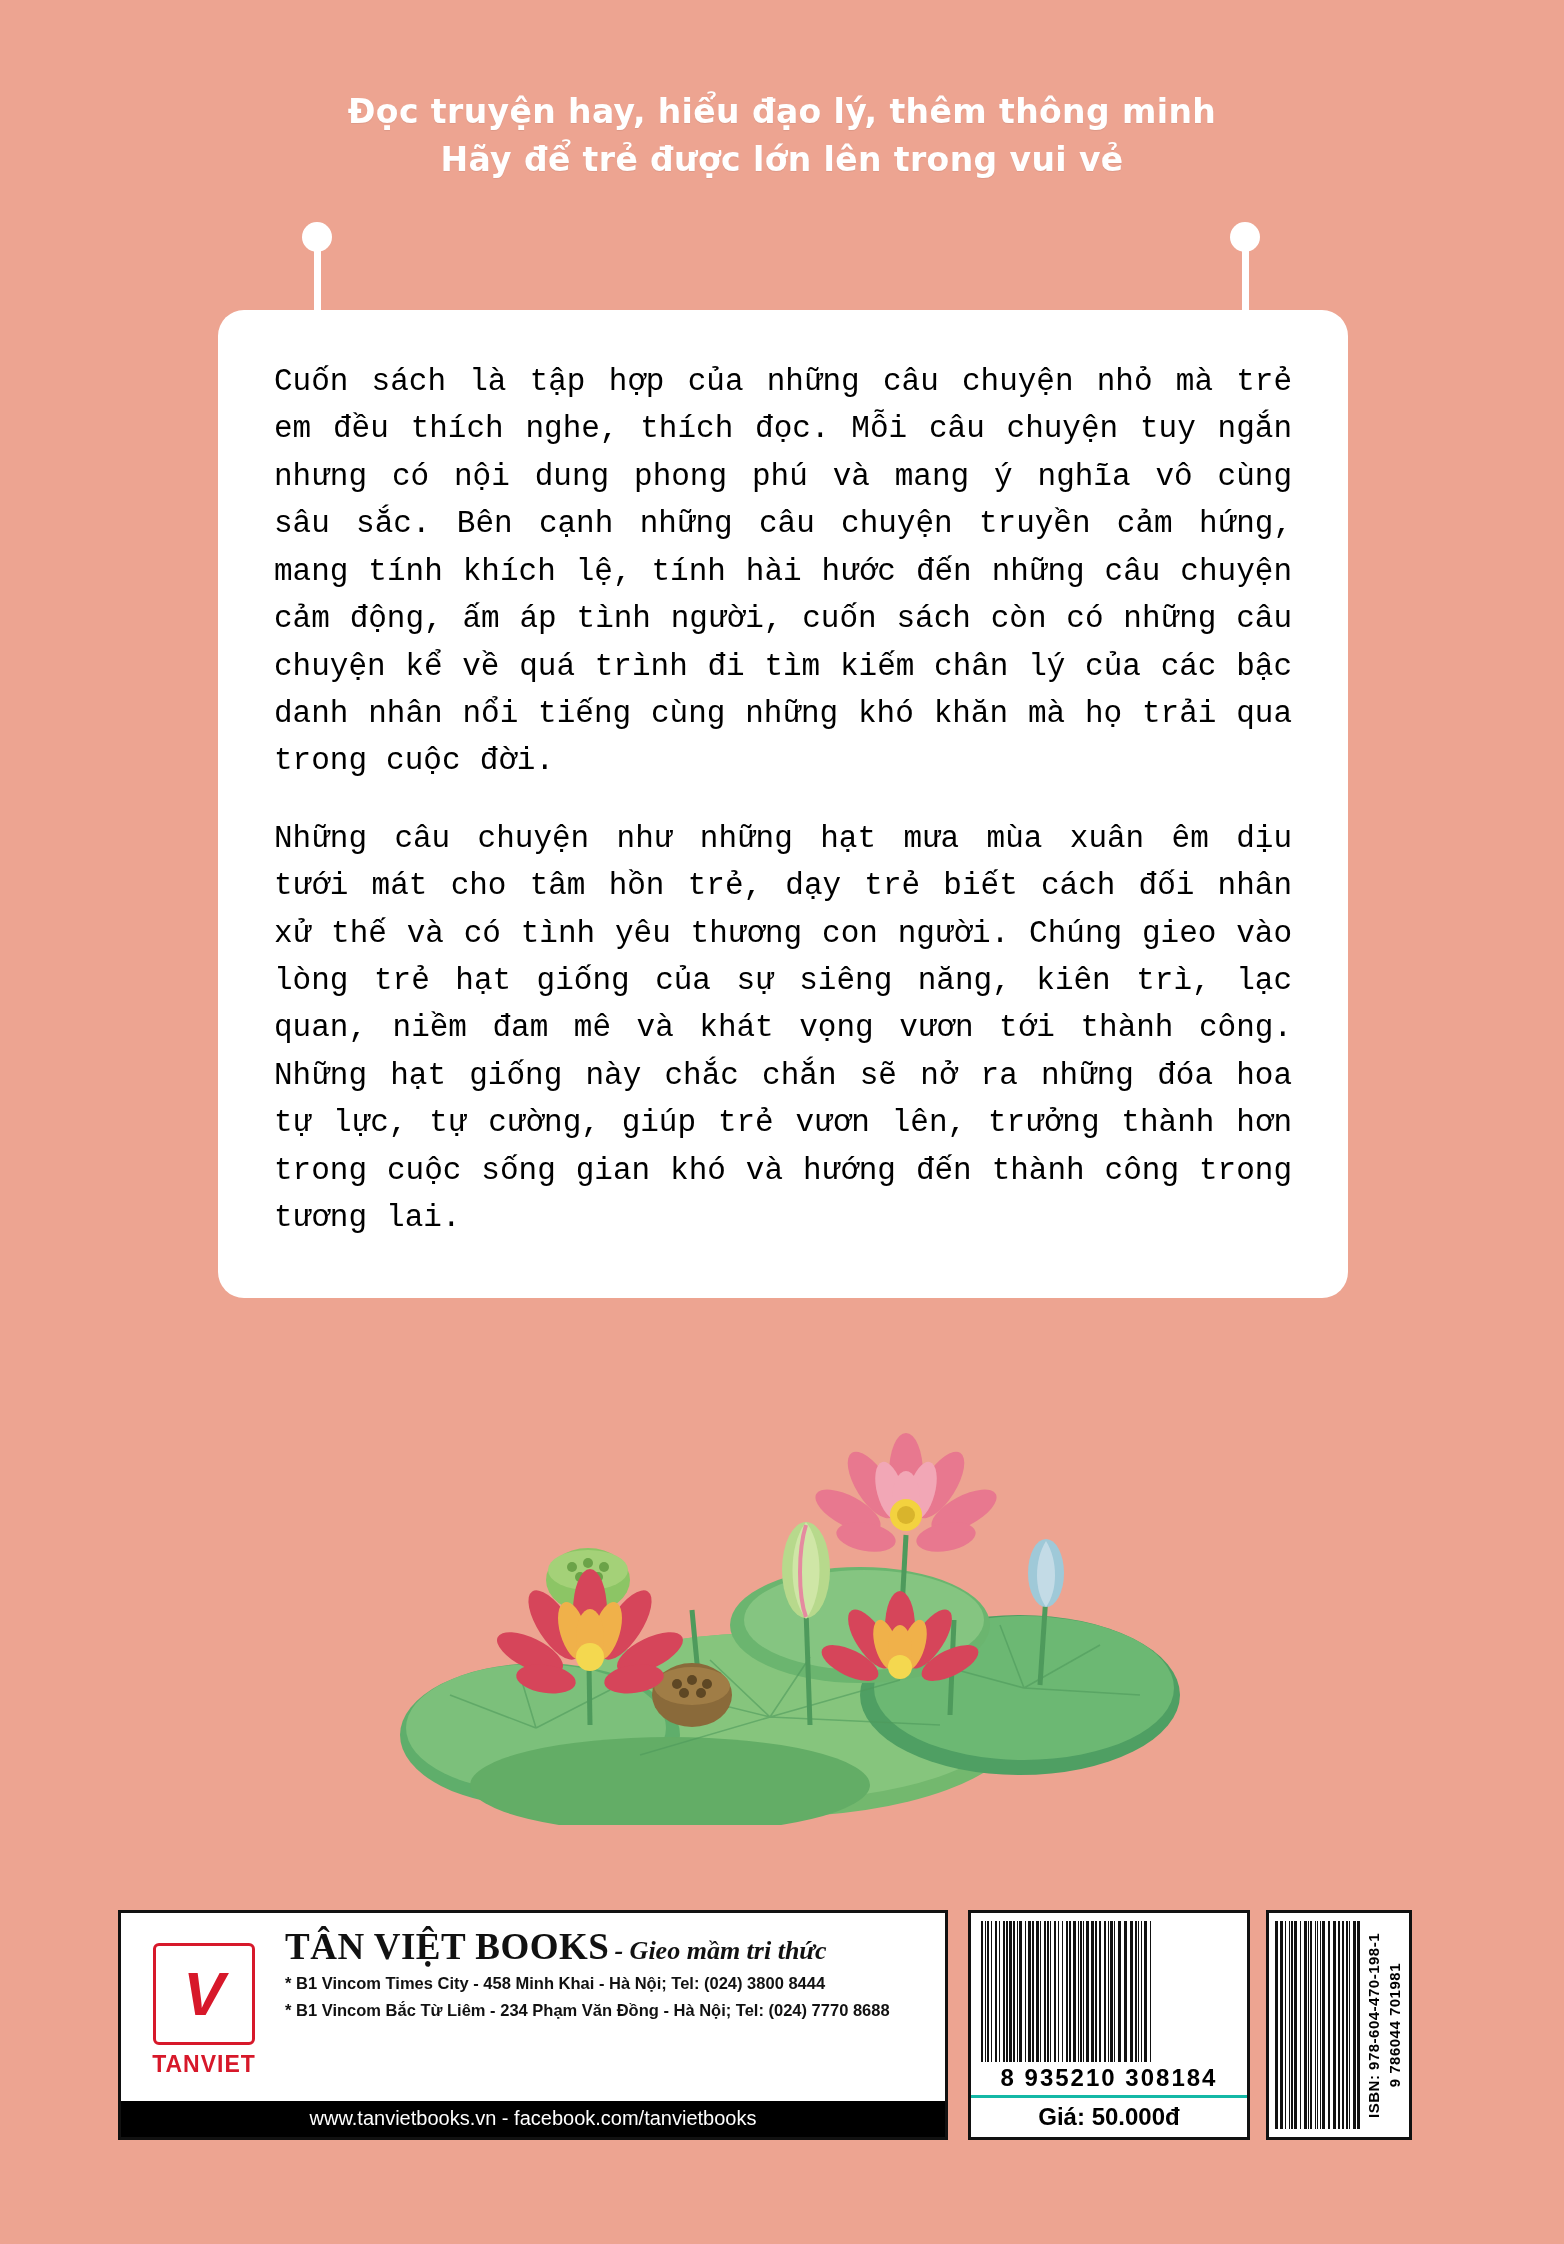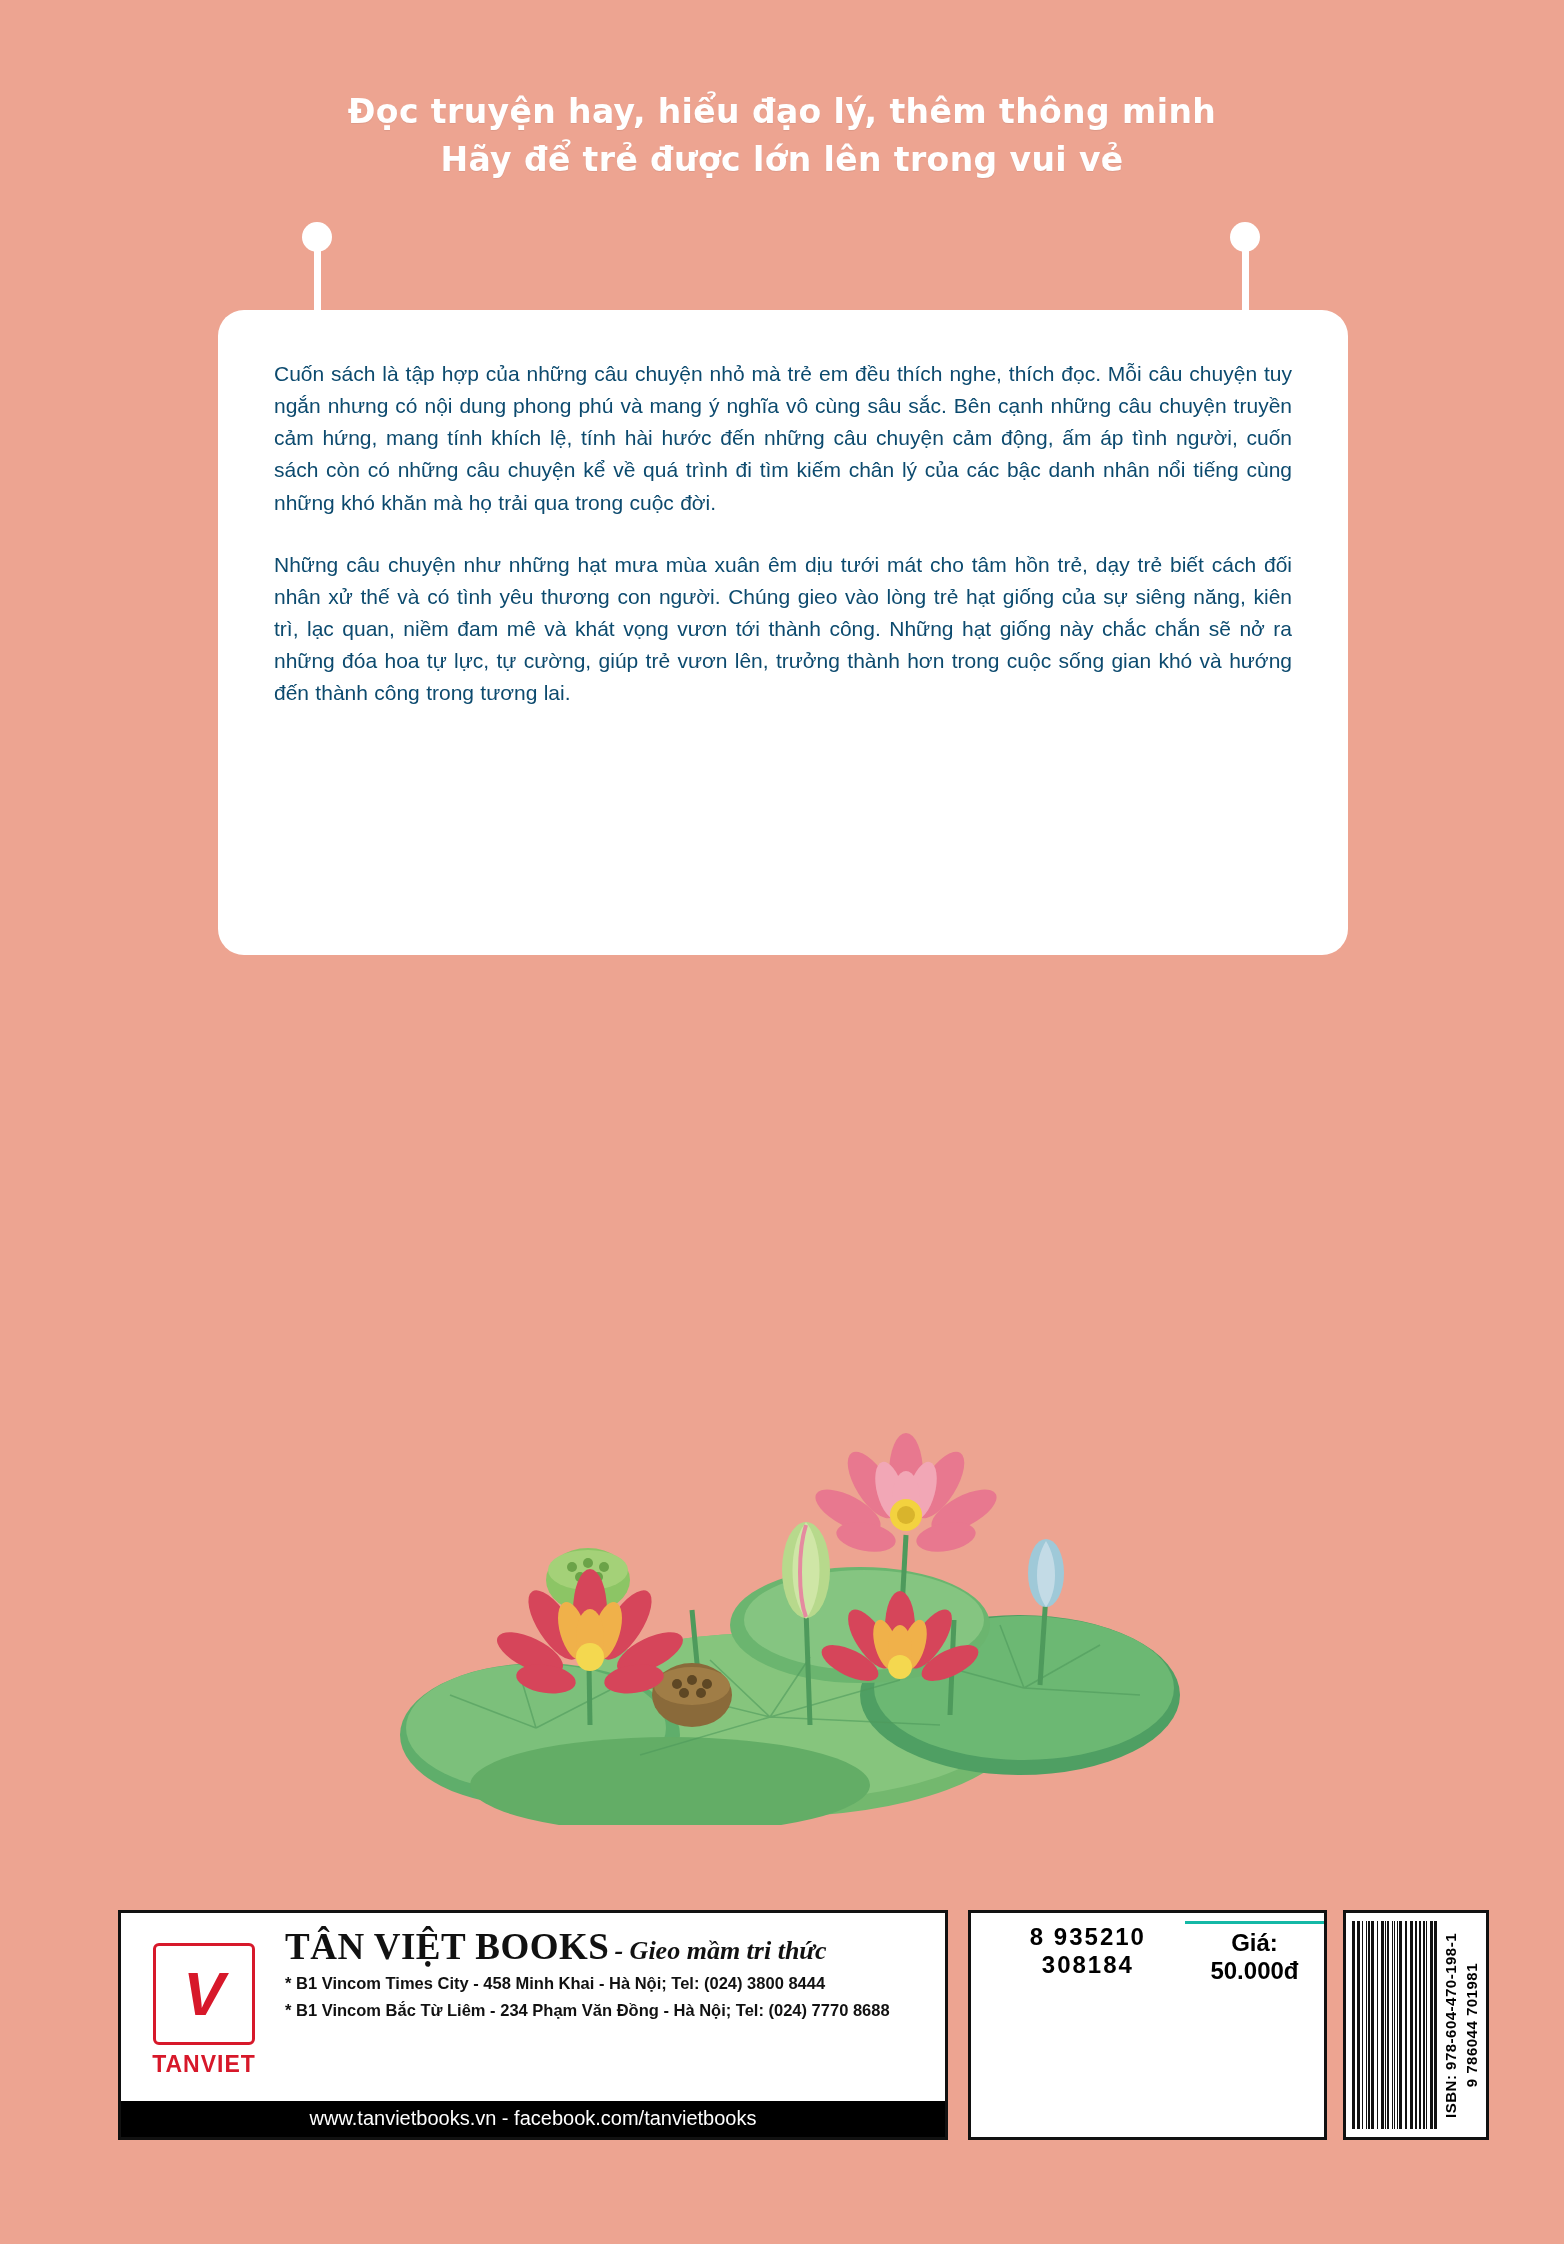--- a/index.html
+++ b/index.html
@@ -64,23 +64,23 @@
   .card {
     position: relative;
     background: #ffffff;
     border-radius: 26px;
     padding: 48px 56px 56px 56px;
     box-sizing: border-box;
     min-height: 645px;
   }
   .card p {
     margin: 0 0 30px 0;
-    color: #0c4a6e;
-    font-family: Liberation Sans, sans-serif;
-    font-size: 21px;
+    color: #000000;
+    font-family: Liberation Mono, monospace;
+    font-size: 31px;
     line-height: 1.53;
     text-align: justify;
     text-justify: inter-word;
     word-spacing: 0.5px;
   }
   .card p:last-child { margin-bottom: 0; }
 
   
   .lotus {
     position: absolute;
@@ -182,20 +182,21 @@
   }
 
   
   .barcode-block {
     flex: 0 0 282px;
     margin-left: 20px;
     background: #fff;
     border: 3px solid #111;
     box-sizing: border-box;
     display: flex;
+    flex-direction: column;
     padding: 8px 10px 0 10px;
   }
   .bars {
     flex: 1;
     display: flex;
     align-items: stretch;
     gap: 0;
     overflow: hidden;
   }
   .bars i {

